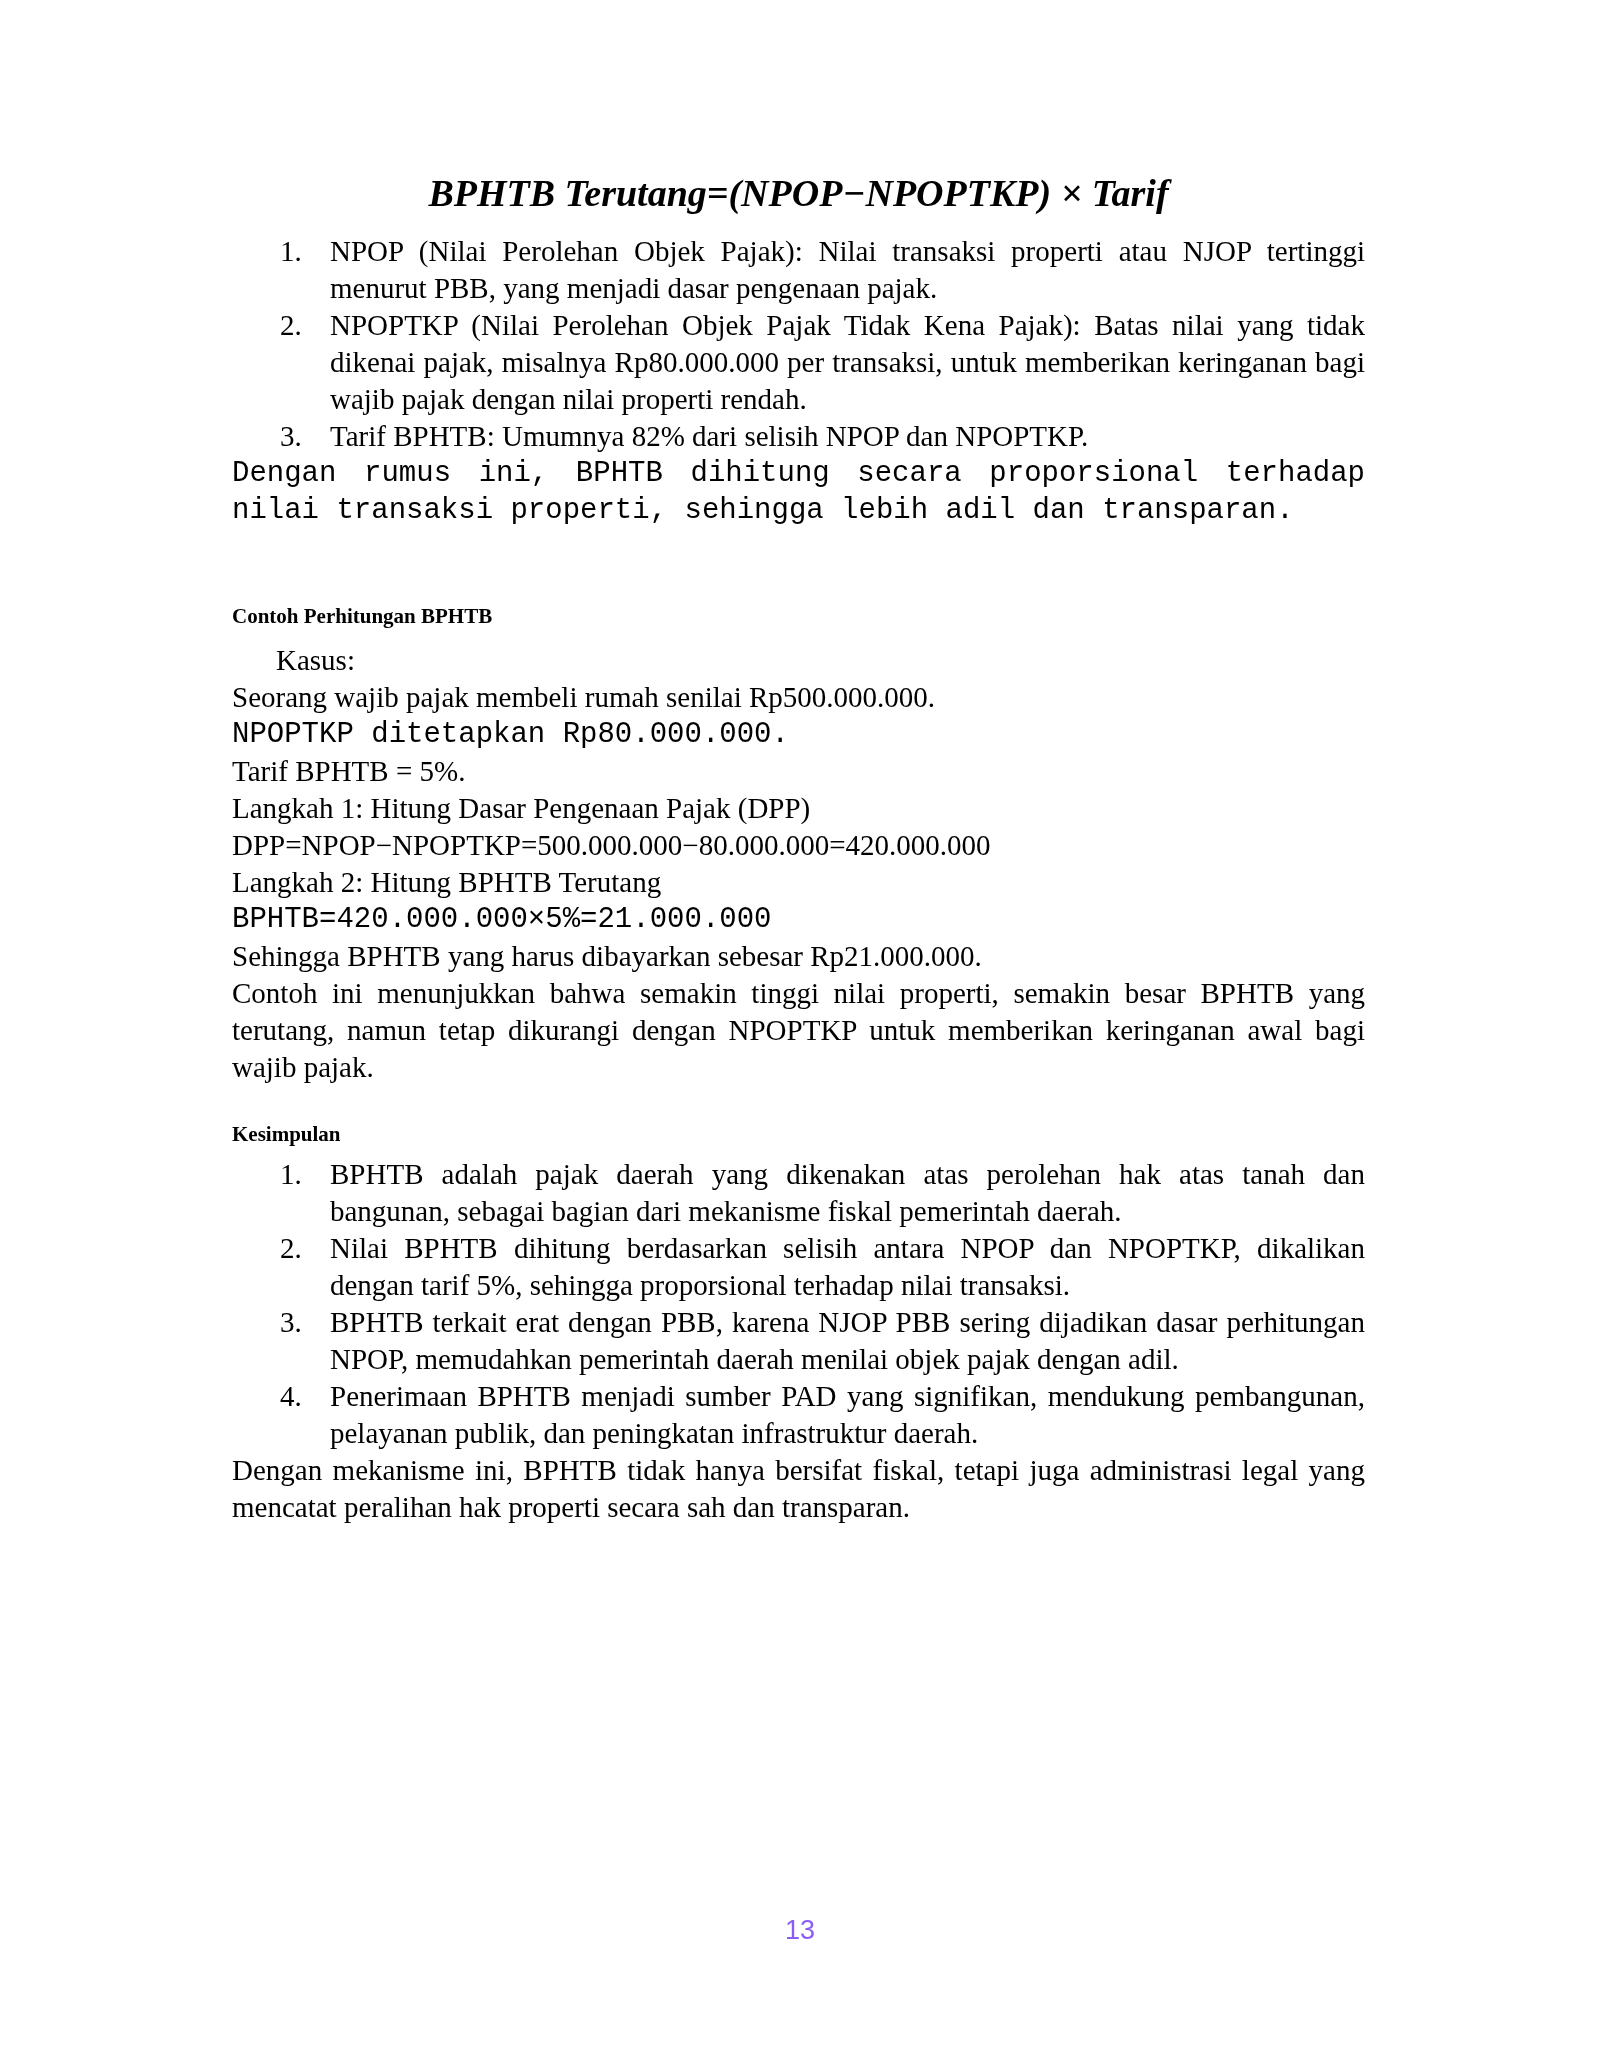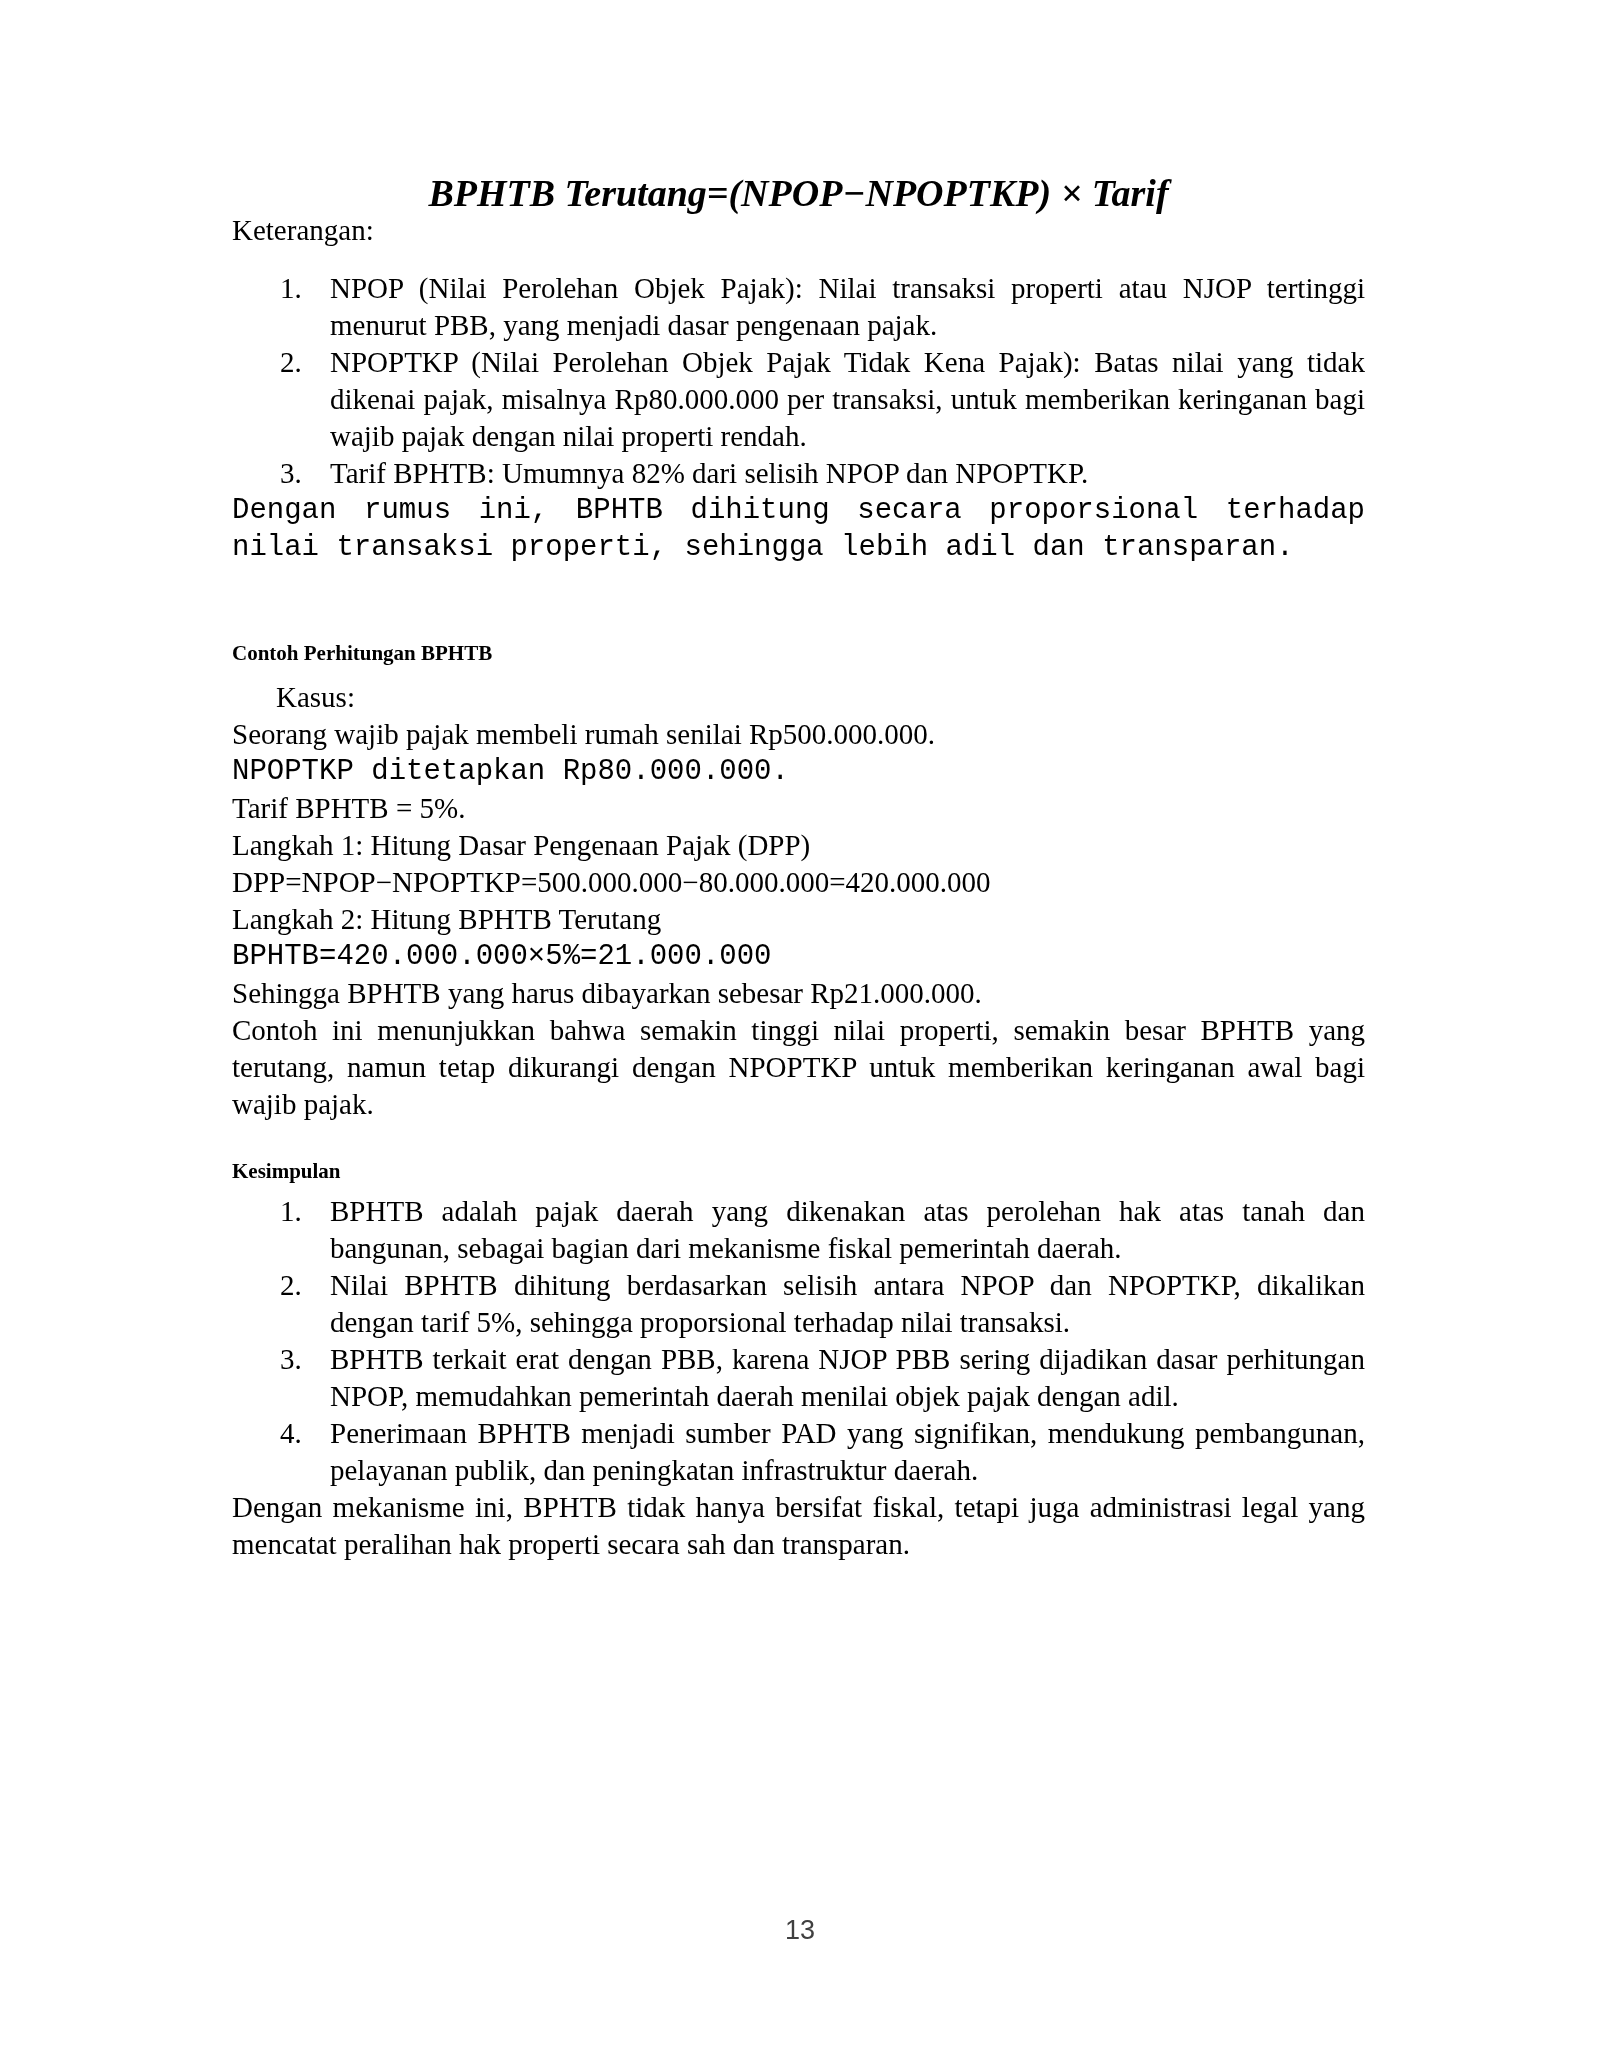--- a/index.html
+++ b/index.html
@@ -62,32 +62,31 @@
 
   .footer {
     position: absolute;
     top: 1914px;
     left: 0;
     width: 1600px;
     text-align: center;
     font-family: "Liberation Sans", "DejaVu Sans", sans-serif;
     font-size: 27px;
     line-height: 33px;
-    color: #404040;
+    color: #8b5cf6;
   }
 </style>
 </head>
 <body>
 
 <div class="page">
   <div class="content">
 
     <div class="formula">BPHTB Terutang=(NPOP−NPOPTKP) × Tarif</div>
 
-    <p class="para label">Keterangan:</p>
 
     <ol class="numlist">
       <li>
         <span class="marker">1.</span>
         <span>NPOP (Nilai Perolehan Objek Pajak): Nilai transaksi properti atau NJOP tertinggi menurut PBB, yang menjadi dasar pengenaan pajak.</span>
       </li>
       <li>
         <span class="marker">2.</span>
         <span>NPOPTKP (Nilai Perolehan Objek Pajak Tidak Kena Pajak): Batas nilai yang tidak dikenai pajak, misalnya Rp80.000.000 per transaksi, untuk memberikan keringanan bagi wajib pajak dengan nilai properti rendah.</span>
       </li>

